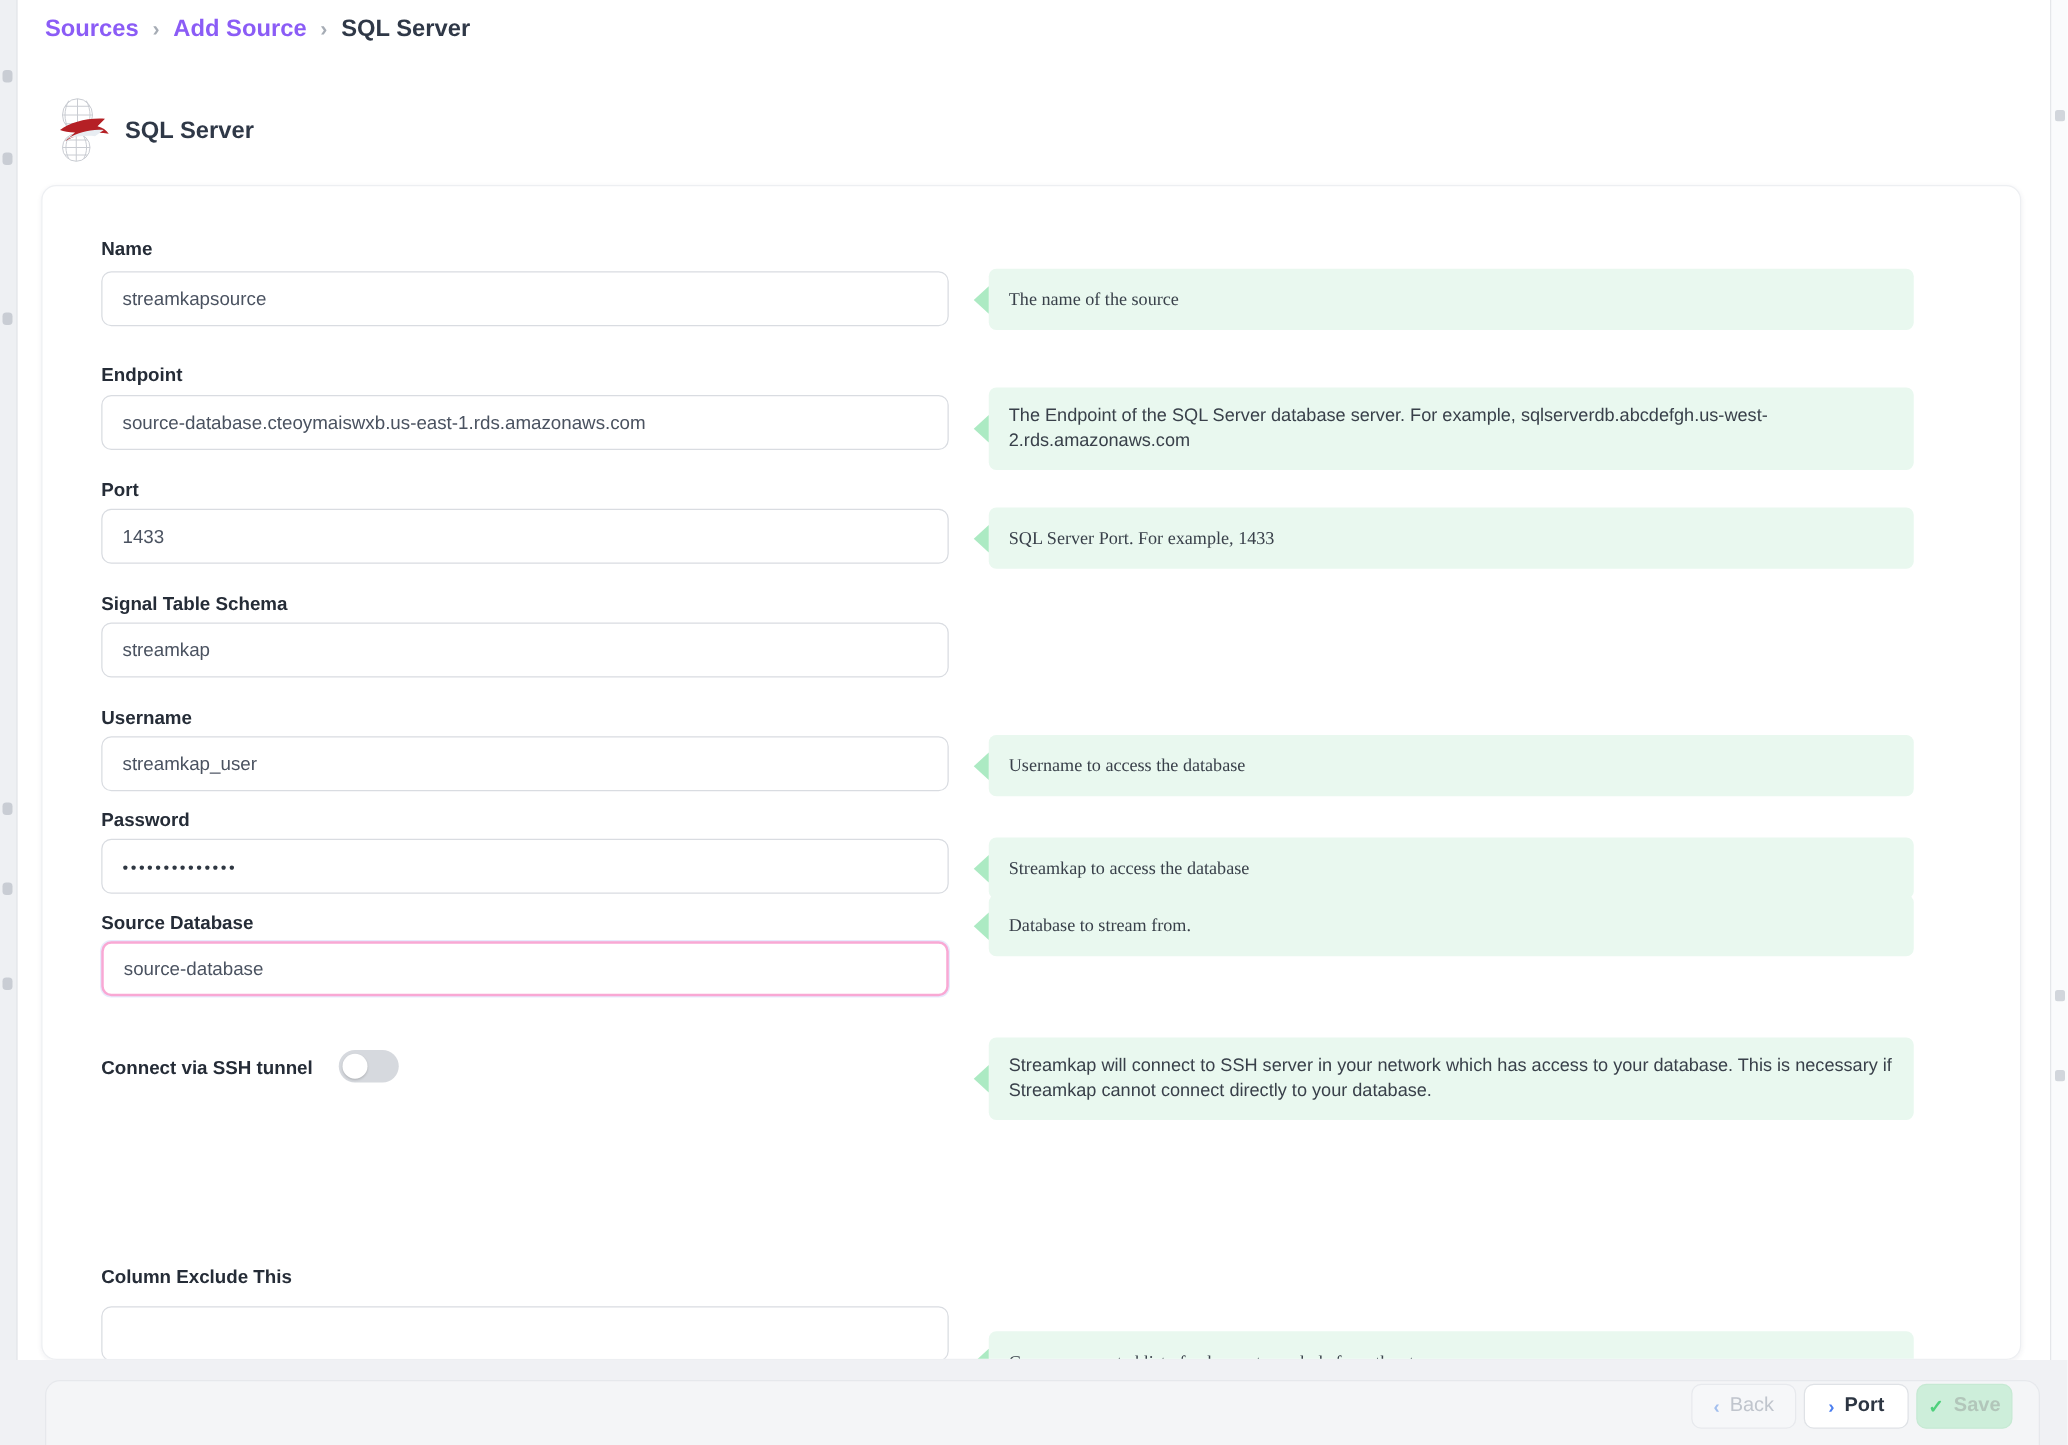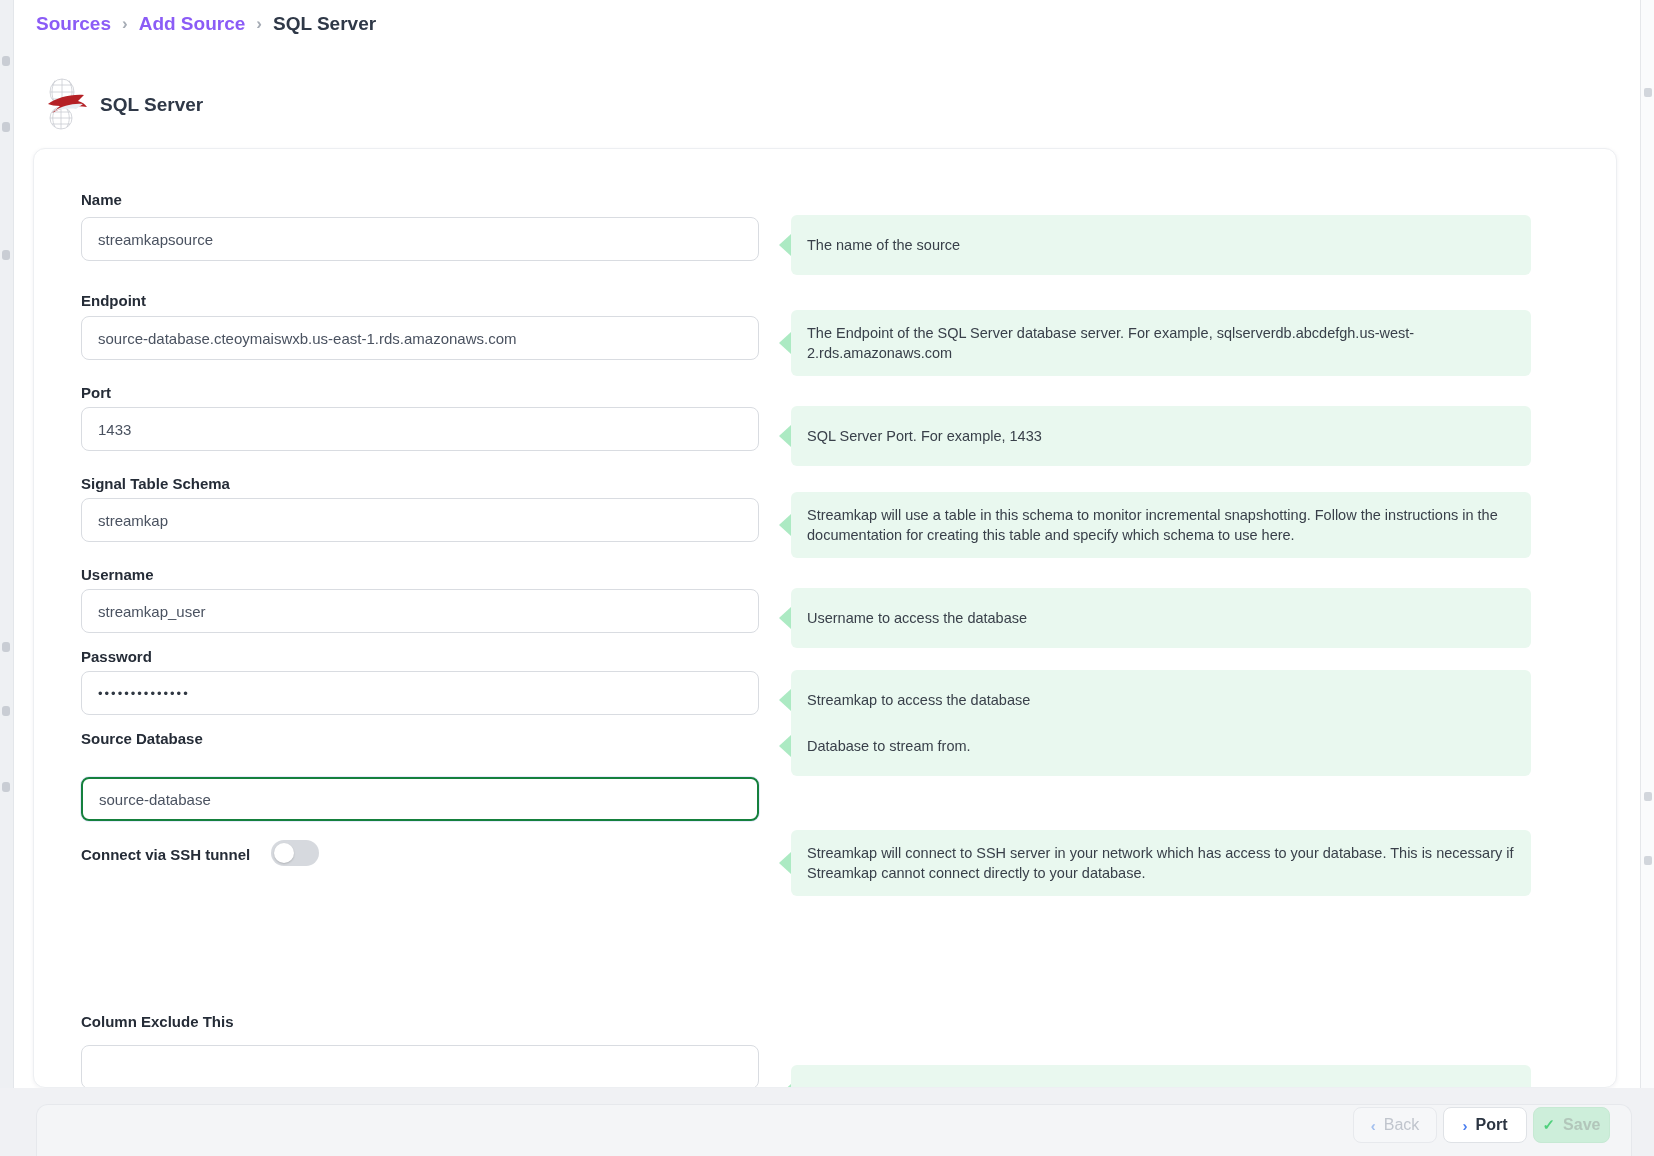--- a/index.html
+++ b/index.html
@@ -29,30 +29,30 @@
   
   .card { left:33px; top:148px; width:1584px; height:940px; background:#fff;
           border:1px solid #edeff2; border-radius:12px;
           box-shadow:0 1px 4px rgba(30,40,60,.06); overflow:hidden; }
 
   .field-label { position:absolute; left:47px; font-size:15px; font-weight:600; color:#252c37; }
   .field-input { position:absolute; left:47px; width:678px; height:44px;
                  border:1px solid #d9dce1; border-radius:8px; background:#fff;
                  padding:0 16px; font-size:15px; color:#4a5260; outline:none;
                  font-family:"Liberation Sans", sans-serif; }
-  .field-input.focused { border:2px solid #15803d; box-shadow:0 0 0 1px rgba(185,194,247,.35);margin-top:24px; }
+  .field-input.focused { border:2px solid #f9a8d4; box-shadow:0 0 0 1px rgba(185,194,247,.35); }
   .pw { letter-spacing:2px; font-size:13px; color:#2f3742; }
 
   .hint { position:absolute; left:757px; width:740px; background:#e9f8ef;
           border-radius:6px; padding:13px 16px; font-size:14.5px; line-height:1.38;
           color:#39404a; }
   .hint .notch { position:absolute; left:-12px; top:50%; margin-top:-11px; width:0; height:0;
                  border-top:11px solid transparent; border-bottom:11px solid transparent;
                  border-right:12px solid #aceac3; }
-  .hint.one { height:60px; display:flex; align-items:center; padding-top:0; padding-bottom:0; }
+  .hint.one { height:49px; display:flex; align-items:center; padding-top:0; padding-bottom:0;font-family:Liberation Serif, serif; }
 
   
   .toggle-label { position:absolute; left:47px; top:697px; font-size:15px; font-weight:600; color:#252c37; }
   .toggle { position:absolute; left:237px; top:691px; width:48px; height:26px; border-radius:13px;
             background:#d6d9de; cursor:pointer; }
   .toggle .knob { position:absolute; left:3px; top:3px; width:20px; height:20px; border-radius:50%;
                   background:#fff; box-shadow:0 1px 2px rgba(0,0,0,.18); }
 
   
   .footer { left:0; top:1088px; width:1654px; height:68px; background:#f0f1f4; }
@@ -124,21 +124,20 @@
 
   <div class="field-label" style="top:235px">Port</div>
   <input class="field-input" style="top: 258px;" type="text" value="1433">
   <div class="hint one" style="top:257px">
       <span class="notch"></span>
       <span>SQL Server Port. For example, 1433</span>
     </div>
 
   <div class="field-label" style="top:326px">Signal Table Schema</div>
   <input class="field-input" style="top: 349px;" type="text" value="streamkap">
-  <div class="hint" style="top:343px"><span class="notch"></span><span>Streamkap will use a table in this schema to monitor incremental snapshotting. Follow the instructions in the documentation for creating this table and specify which schema to use here.</span></div>
 
   <div class="field-label" style="top:417px">Username</div>
   <input class="field-input" style="top: 440px;" type="text" value="streamkap_user">
   <div class="hint one" style="top:439px">
       <span class="notch"></span>
       <span>Username to access the database</span>
     </div>
 
   <div class="field-label" style="top:499px">Password</div>
   <input class="field-input pw" style="top: 522px;" type="text" value="••••••••••••••">

